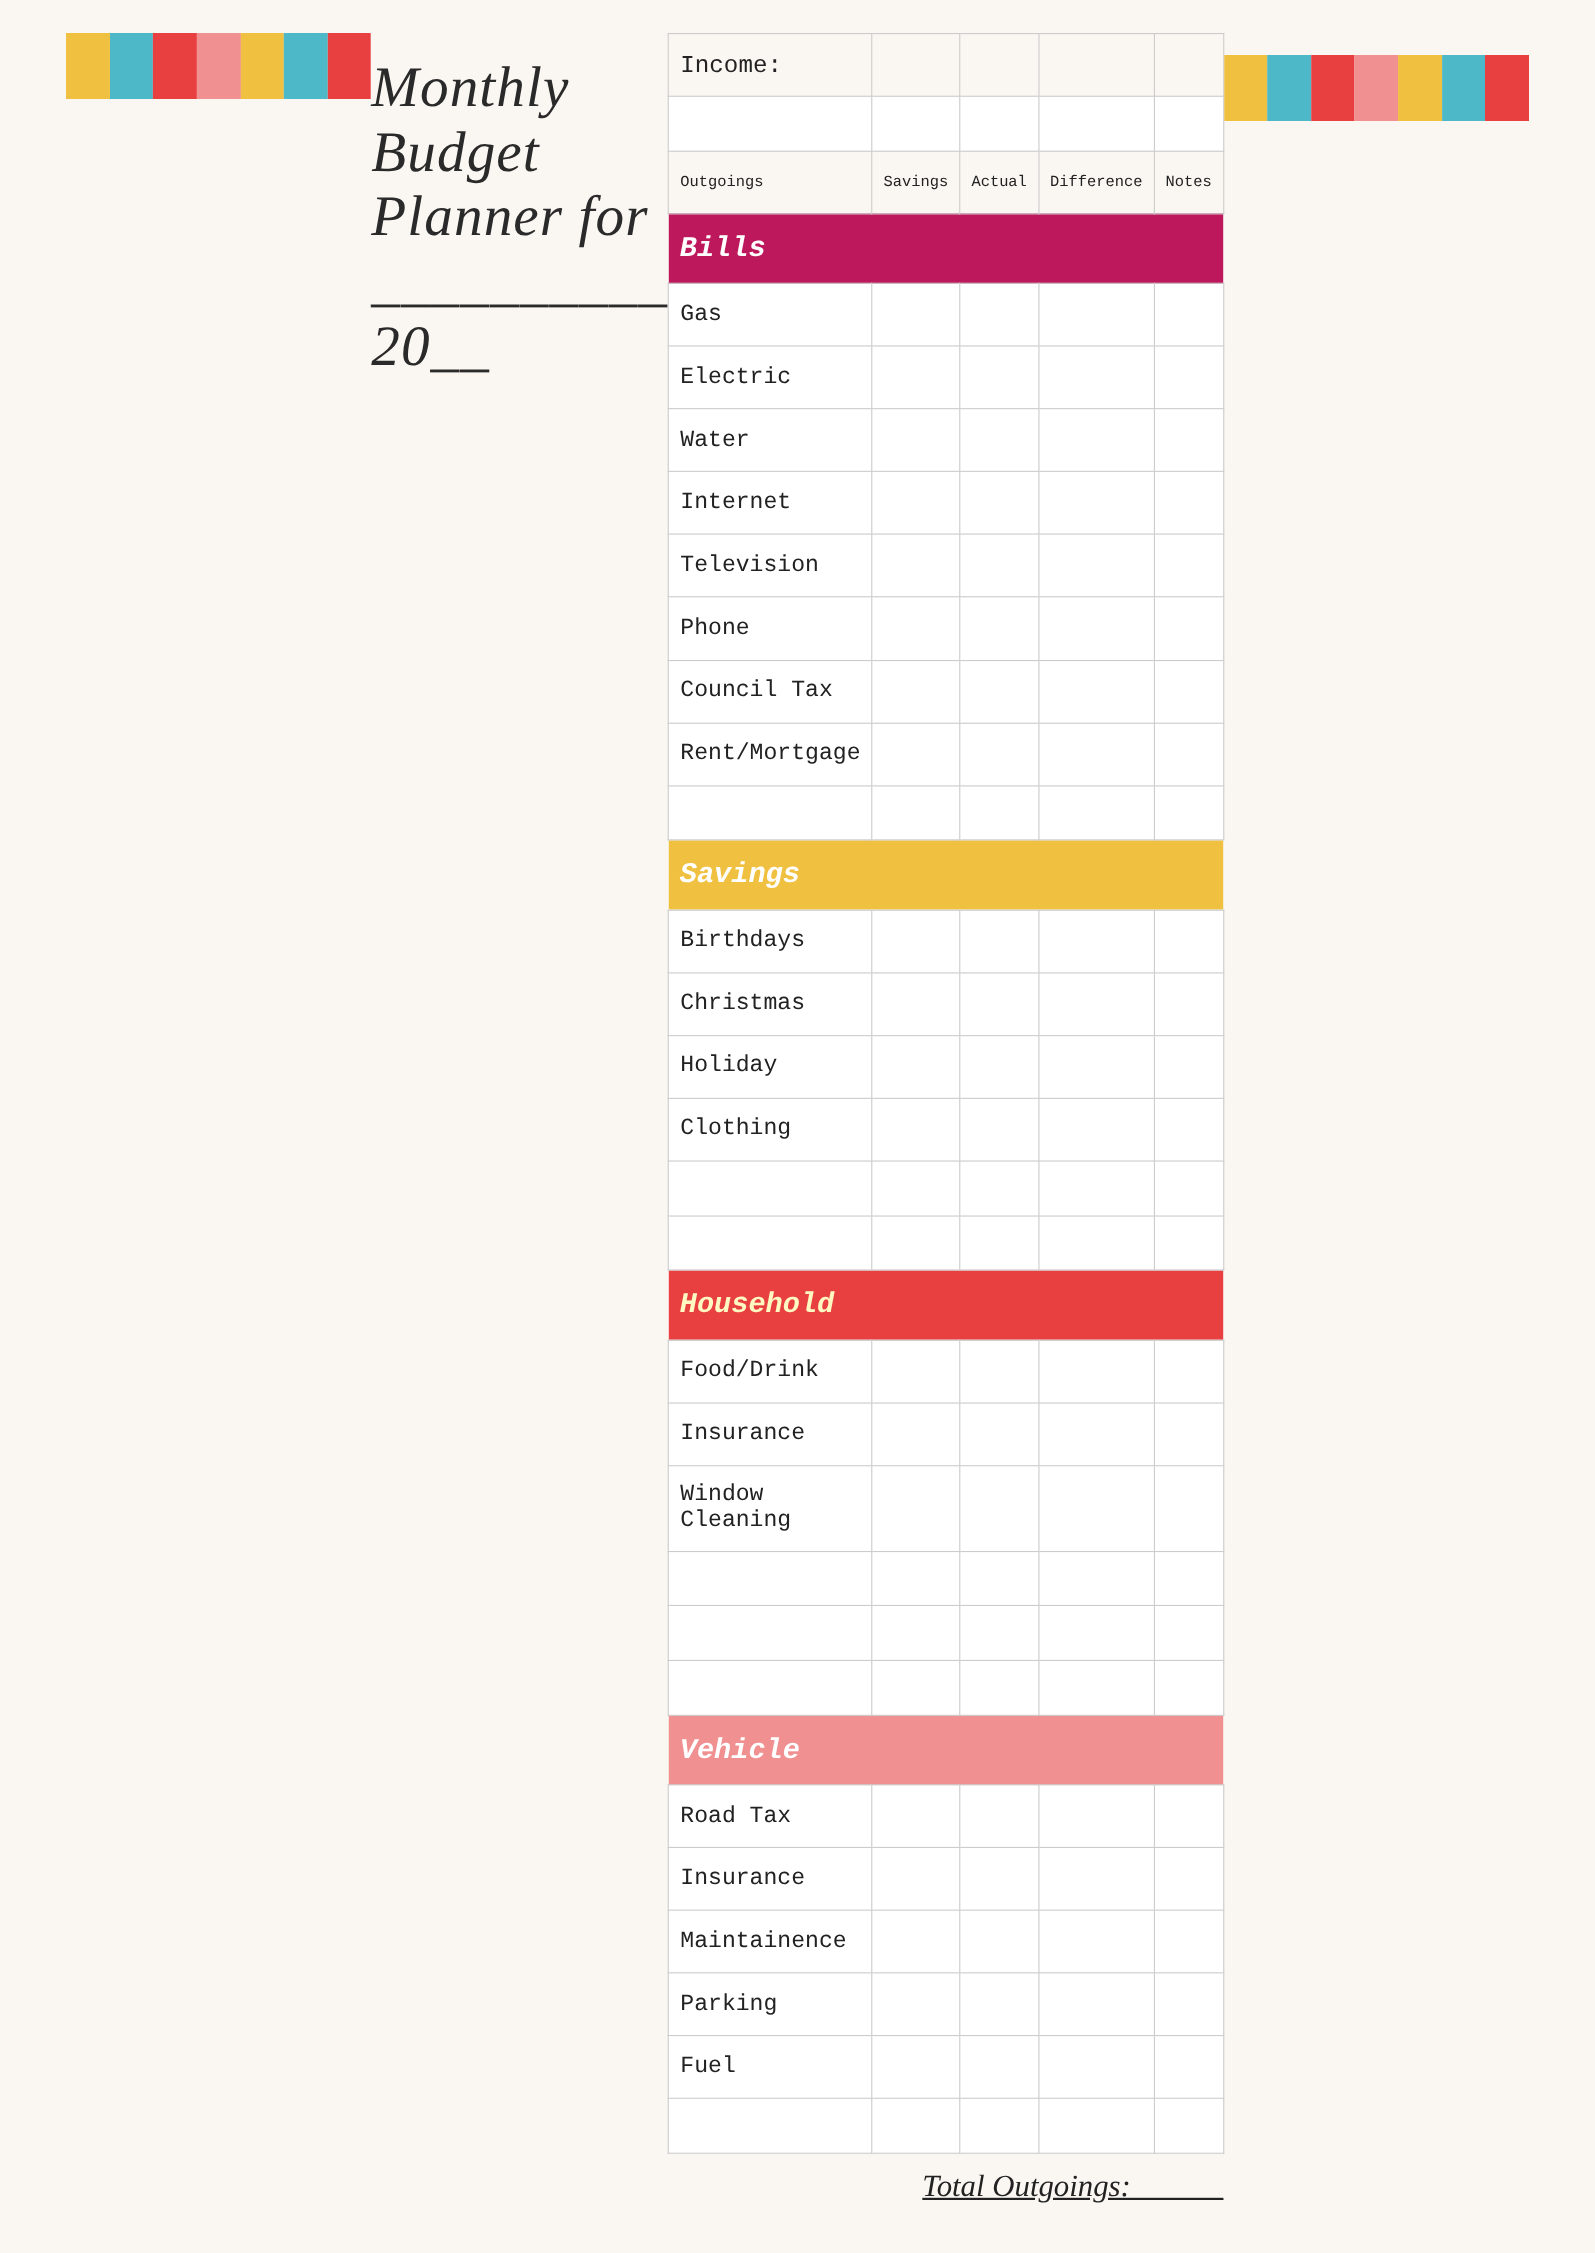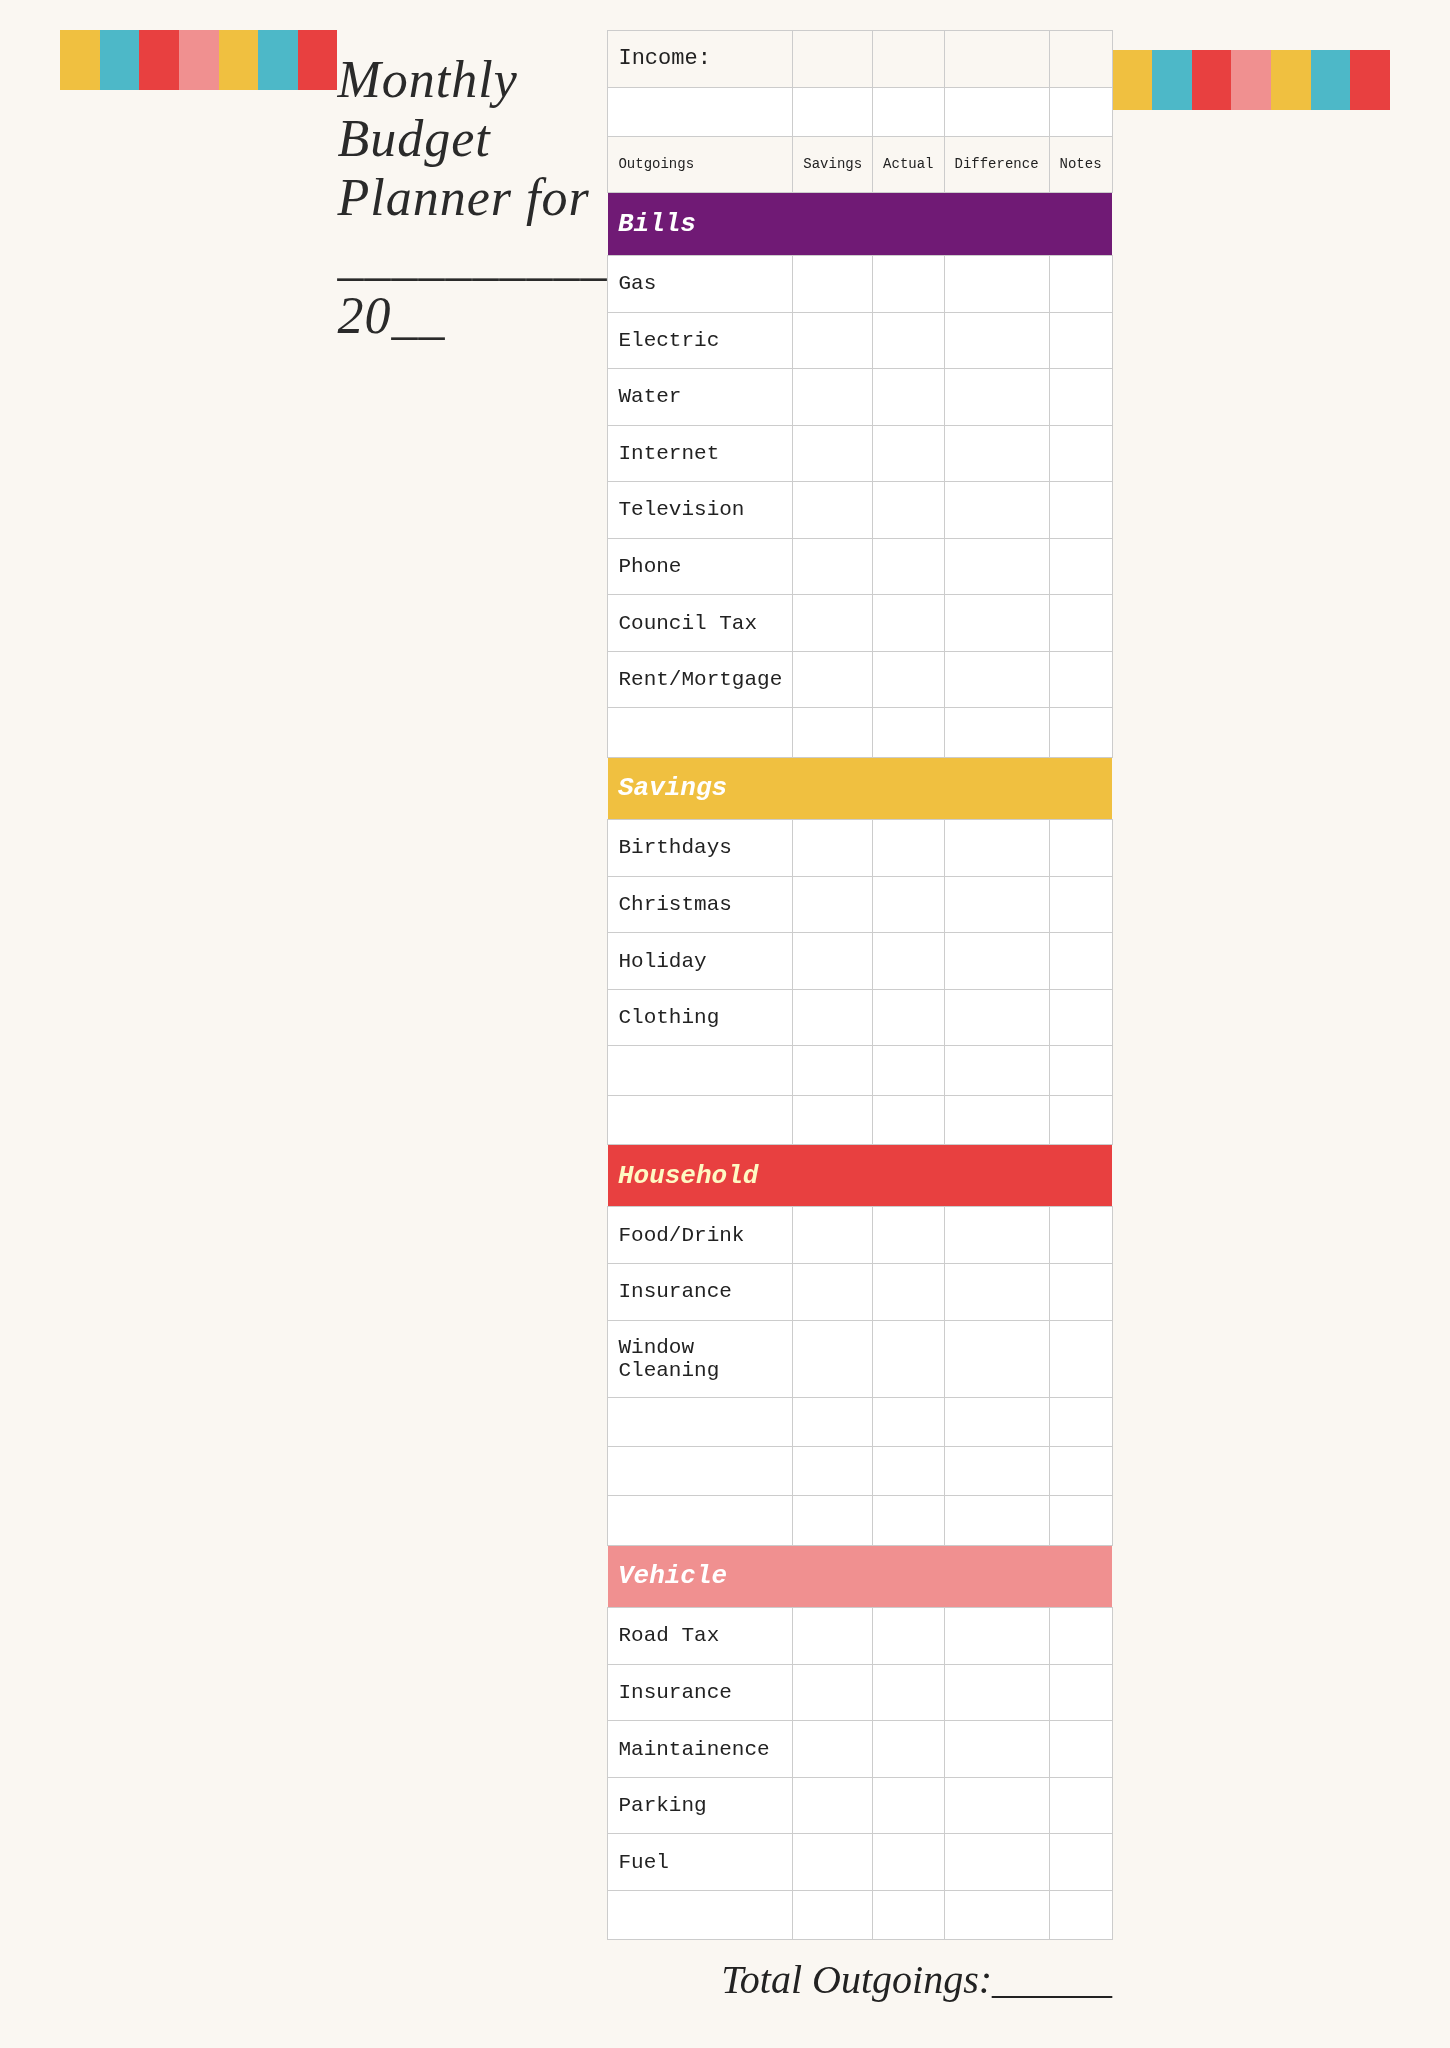--- a/index.html
+++ b/index.html
@@ -97,21 +97,21 @@
 
     .category-header td {
       font-size: 26px;
       font-weight: bold;
       font-style: italic;
       padding: 10px 10px;
       border: none;
     }
 
     .cat-bills td {
-      background: #701a75;
+      background: #be185d;
       color: white;
     }
 
     .cat-savings td {
       background: #f0c040;
       color: white;
     }
 
     .cat-household td {
       background: #e84040;
@@ -404,21 +404,21 @@
     </tr>
     <tr class="empty-row">
       <td></td>
           <td></td>
           <td></td>
           <td></td>
           <td></td>
     </tr>
 
     <tr class="total-row">
-      <td colspan="5" style="font-family: Georgia, serif; font-style: italic; font-size: 40px; border: none; padding-right: 0;">
+      <td colspan="5" style="font-family: Georgia, serif; font-style: italic; font-size: 28px; border: none; padding-right: 0; text-decoration: underline;">
         Total Outgoings:______
       </td>
     </tr>
   </tbody>
     </table>
 
   <div class="color-bar color-bar-bottom" style="margin-top: 20px;">
     <div class="seg color-block-yellow"></div>
     <div class="seg color-block-teal"></div>
     <div class="seg color-block-red"></div>

